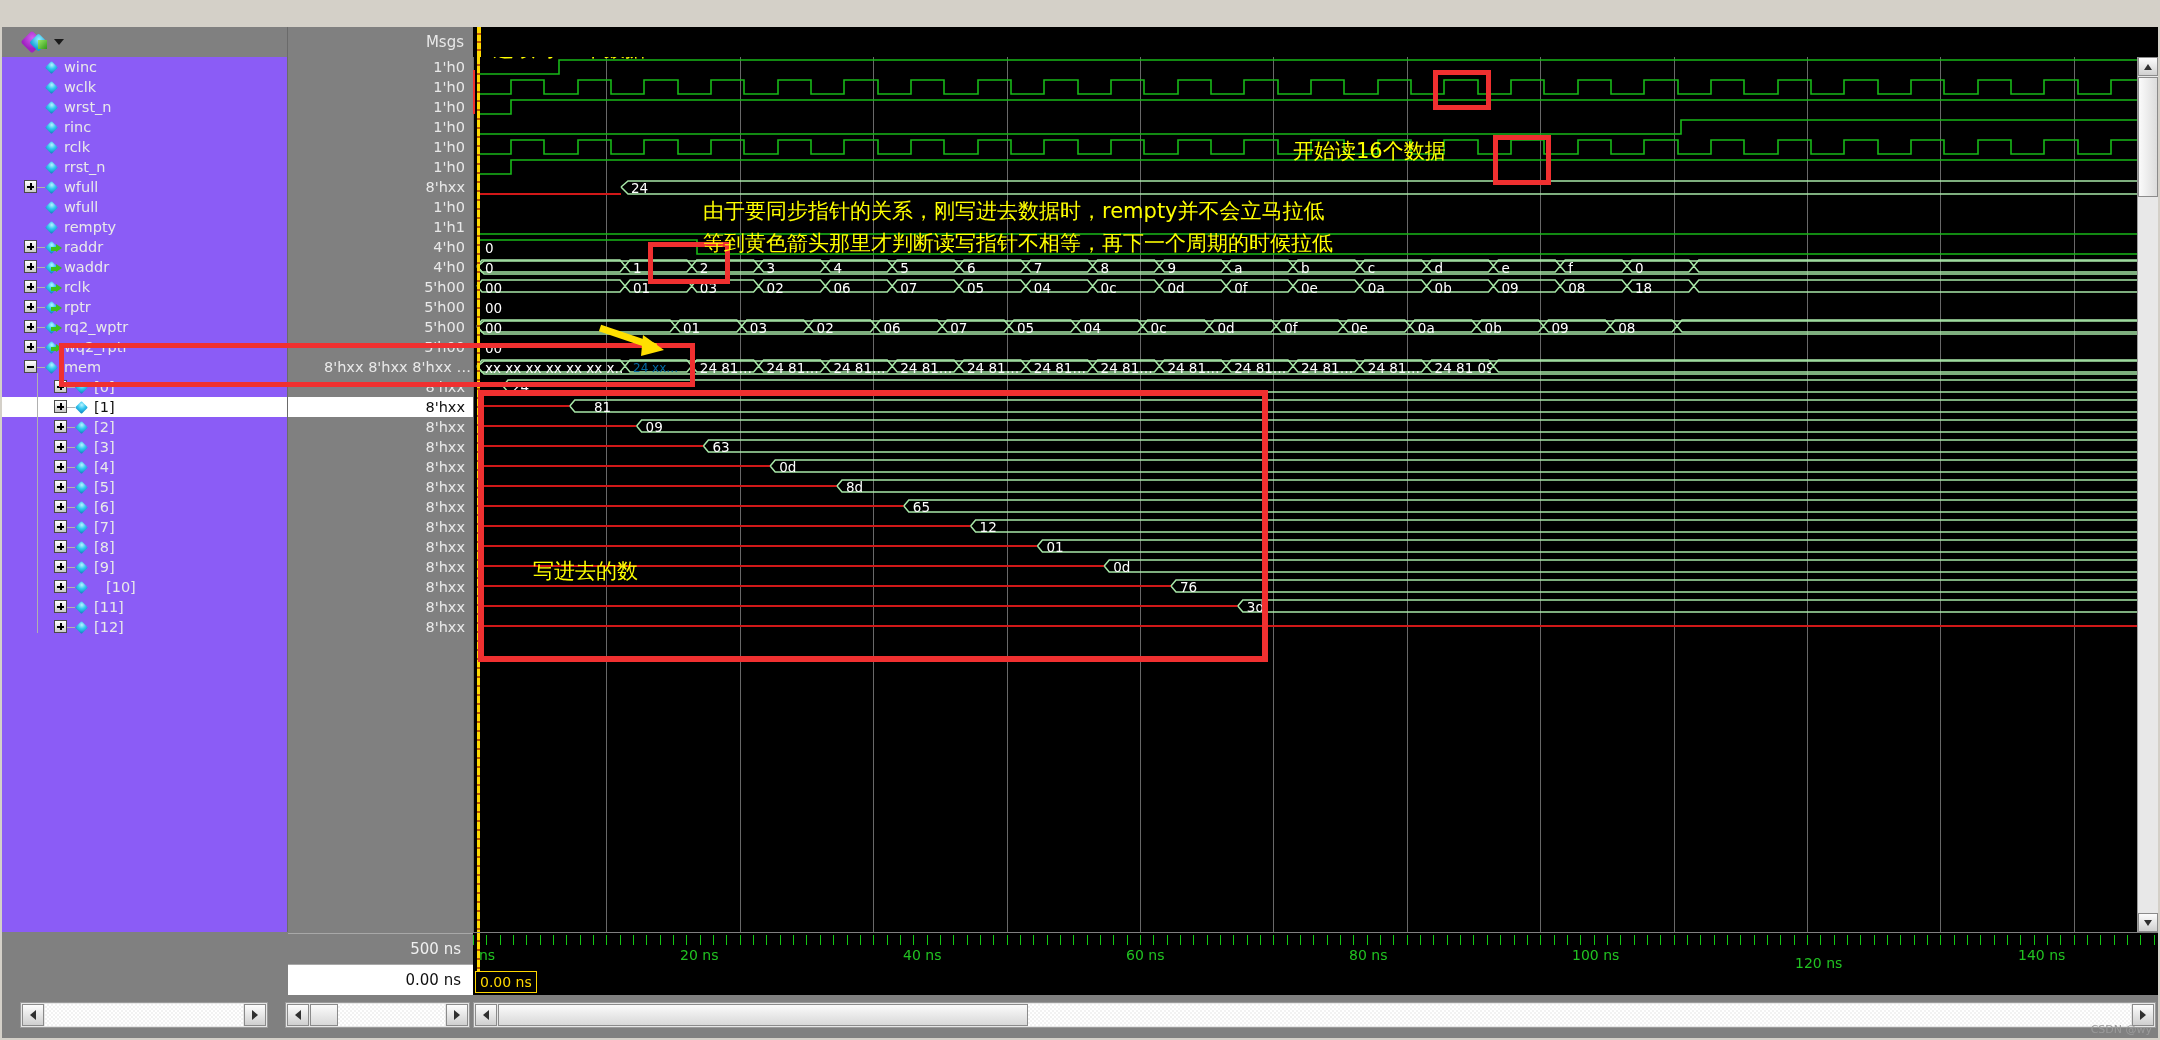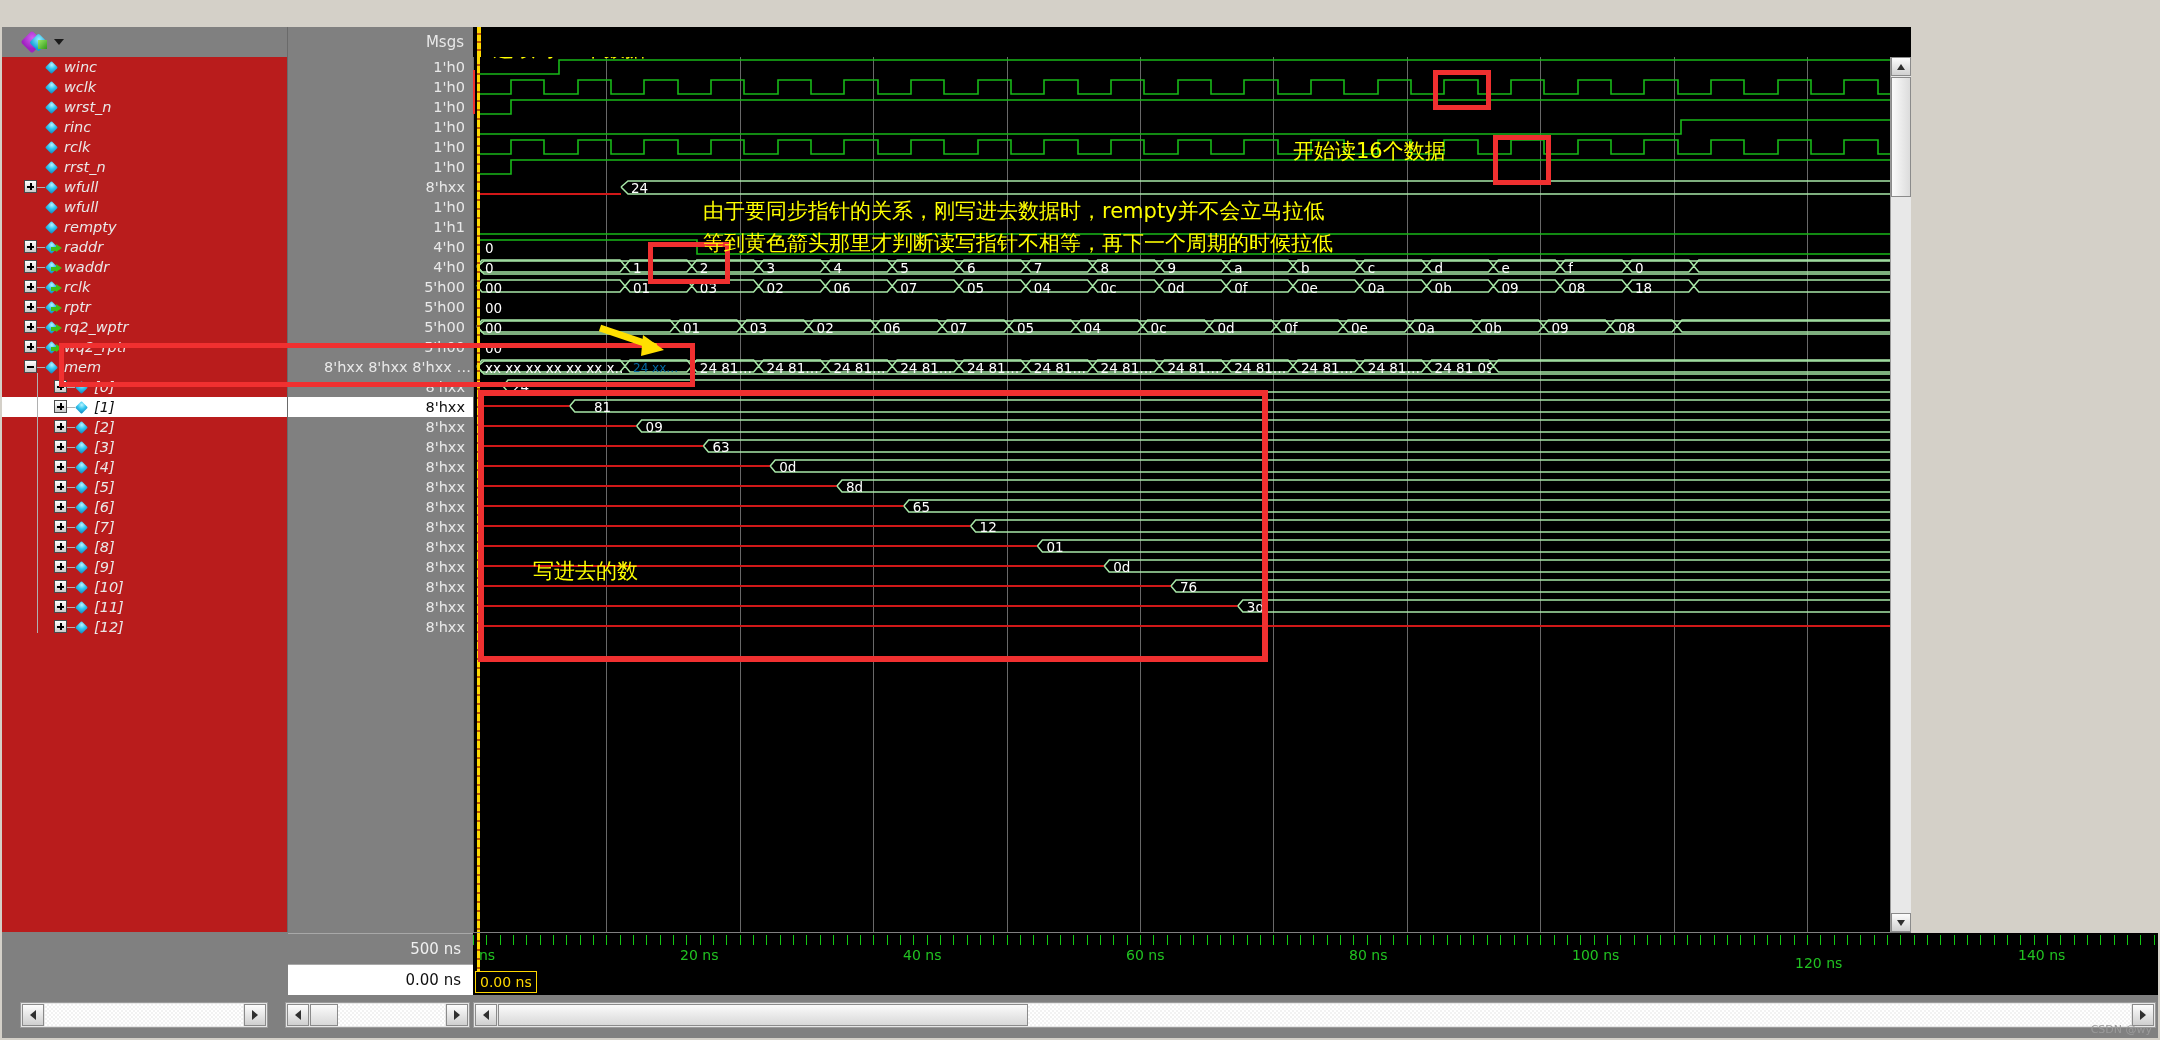--- a/index.html
+++ b/index.html
@@ -27,21 +27,21 @@
     border-left:1px solid #b9c9e0;border-right:1px solid #b9c9e0;}
   .tb-btns{display:flex;align-items:center;margin-right:4px;flex:0 0 auto;}
   .tb-btn{width:20px;height:18px;margin-left:2px;background:linear-gradient(to bottom,#e9eef6,#c3cede);
     border:1px solid #6b84a8;box-sizing:border-box;position:relative;}
   .tb-btn.close{background:linear-gradient(to bottom,#f3a2a2,#d04040);border-color:#9a2020;}
   .tb-btn i{position:absolute;left:0;right:0;top:50%;text-align:center;font-style:normal;
     font-size:11px;line-height:0;color:#10243c;}
   .tb-btn.close i{color:#fff;font-size:12px;}
 
   
-  .frame{position:absolute;left:2px;top:27px;width:1909px;height:1011px;background:#808080;}
+  .frame{position:absolute;left:2px;top:27px;width:2156px;height:1011px;background:#808080;}
 
   
   .lhead{position:absolute;left:0;top:0;width:285px;height:30px;background:#808080;
     border-bottom:1px solid #555;display:flex;align-items:center;}
   .lhead .gem{width:24px;height:20px;margin-left:22px;position:relative;}
   .gem-d{position:absolute;width:16px;height:16px;background:
     radial-gradient(circle at 35% 30%,#d060f0 0%,#a020c0 70%);
     transform:rotate(45deg);left:0;top:2px;border-radius:2px;}
   .gem-d2{position:absolute;width:13px;height:13px;background:
     radial-gradient(circle at 35% 30%,#8ff0ff 0%,#10a0d8 75%);
@@ -54,22 +54,22 @@
   .mhead{position:absolute;left:285px;top:0;width:186px;height:30px;background:#808080;
     border-bottom:1px solid #555;border-left:1px solid #6a6a6a;
     display:flex;align-items:center;justify-content:flex-end;}
   .mhead span{font-size:15px;color:#e8e8e8;margin-right:10px;}
 
   .whead{position:absolute;left:471px;top:0;right:0;height:30px;background:#000;border-bottom:1px solid #555;}
   .whead .cursorbar{position:absolute;left:4px;top:0;width:4px;height:30px;
     background:repeating-linear-gradient(to bottom,#ffd800 0 6px,#c06000 6px 8px);}
 
   
-  .namepane{position:absolute;left:0;top:30px;width:285px;height:875px;background:#b91c1c;
-    border-right:1px solid #6a6a6a;overflow:hidden;font-style:italic;}
+  .namepane{position:absolute;left:0;top:30px;width:285px;height:875px;background:#8b5cf6;
+    border-right:1px solid #6a6a6a;overflow:hidden;}
   .valpane{position:absolute;left:286px;top:30px;width:185px;height:875px;background:#808080;
     overflow:hidden;}
   .wavepane{position:absolute;left:471px;top:30px;right:0;height:875px;background:#000;overflow:hidden;}
 
   .row{height:20px;line-height:20px;position:relative;box-sizing:border-box;}
   .row.sel{background:#ffffff;}
   .nm{position:absolute;font-size:14.5px;color:#e9e9e9;white-space:nowrap;}
   .row.sel .nm{color:#101010;}
   .vl{position:absolute;right:8px;font-size:14.5px;color:#e9e9e9;white-space:nowrap;}
   .row.sel .vl{color:#101010;}
@@ -386,21 +386,21 @@
               <i></i>
             </div>
             <span class="nm" style="left: 92px;">[9]</span>
           </div>
           <div class="row">
             <div class="exp plus" style="left: 52px;"></div>
             <div class="exp-line" style="left: 65px; width: 8px;"></div>
             <div class="dia" style="left: 73px;">
               <i></i>
             </div>
-            <span class="nm" style="left: 92px;">[10]</span>
+            <span class="nm" style="left: 104px;">[10]</span>
           </div>
           <div class="row">
             <div class="exp plus" style="left: 52px;"></div>
             <div class="exp-line" style="left: 65px; width: 8px;"></div>
             <div class="dia" style="left: 73px;">
               <i></i>
             </div>
             <span class="nm" style="left: 92px;">[11]</span>
           </div>
           <div class="row">

